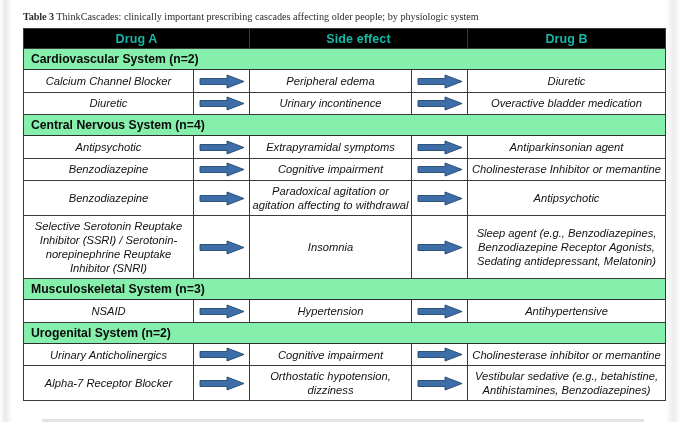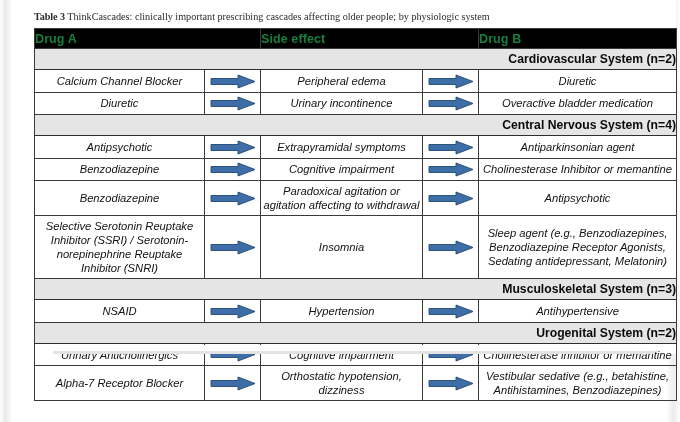--- a/index.html
+++ b/index.html
@@ -22,24 +22,24 @@
     background: linear-gradient(to right, #ffffff 0%, #e9e9e9 45%, #f7f7f7 80%, #ffffff 100%);
   }
   .page-shadow-right {
     position: absolute;
     right: 0; top: 0; bottom: 0;
     width: 14px;
     background: linear-gradient(to left, #ffffff 0%, #ececec 45%, #f8f8f8 80%, #ffffff 100%);
   }
   .sheet {
     position: absolute;
-    left: 34px;
+    left: 23px;
     top: 0;
     width: 642px;
-    height: 354px;
+    height: 422px;
     background: #ffffff;
   }
 
   .caption {
     font-family: "Liberation Serif", serif;
     font-size: 10.2px;
     color: #2a2b2e;
     line-height: 13px;
     padding: 10px 0 5px 0;
     white-space: nowrap;
@@ -57,38 +57,38 @@
   }
   table.cascade td, table.cascade th {
     border: 1.2px solid #3a3a3a;
     padding: 0;
     vertical-align: middle;
   }
 
   
   thead th {
     background: #000000;
-    color: #15803d;
+    color: #14b8a6;
     font-size: 12.5px;
     font-weight: bold;
     height: 19px;
-    text-align: left;
+    text-align: center;
     border-color: #000000;
     letter-spacing: 0.1px;
   }
 
   
   tr.section-row td {
-    background: #e5e5e5;
+    background: #86efac;
     font-size: 12.2px;
     font-weight: bold;
     color: #0a0a0a;
     height: 20px;
     padding-left: 7px;
-    text-align: right;
+    text-align: left;
     border-top: 1.3px solid #2e2e2e;
     border-bottom: 1.3px solid #2e2e2e;
   }
 
   
   tr.data-row td {
     font-size: 11.2px;
     color: #111216;
     text-align: center;
     line-height: 14px;

